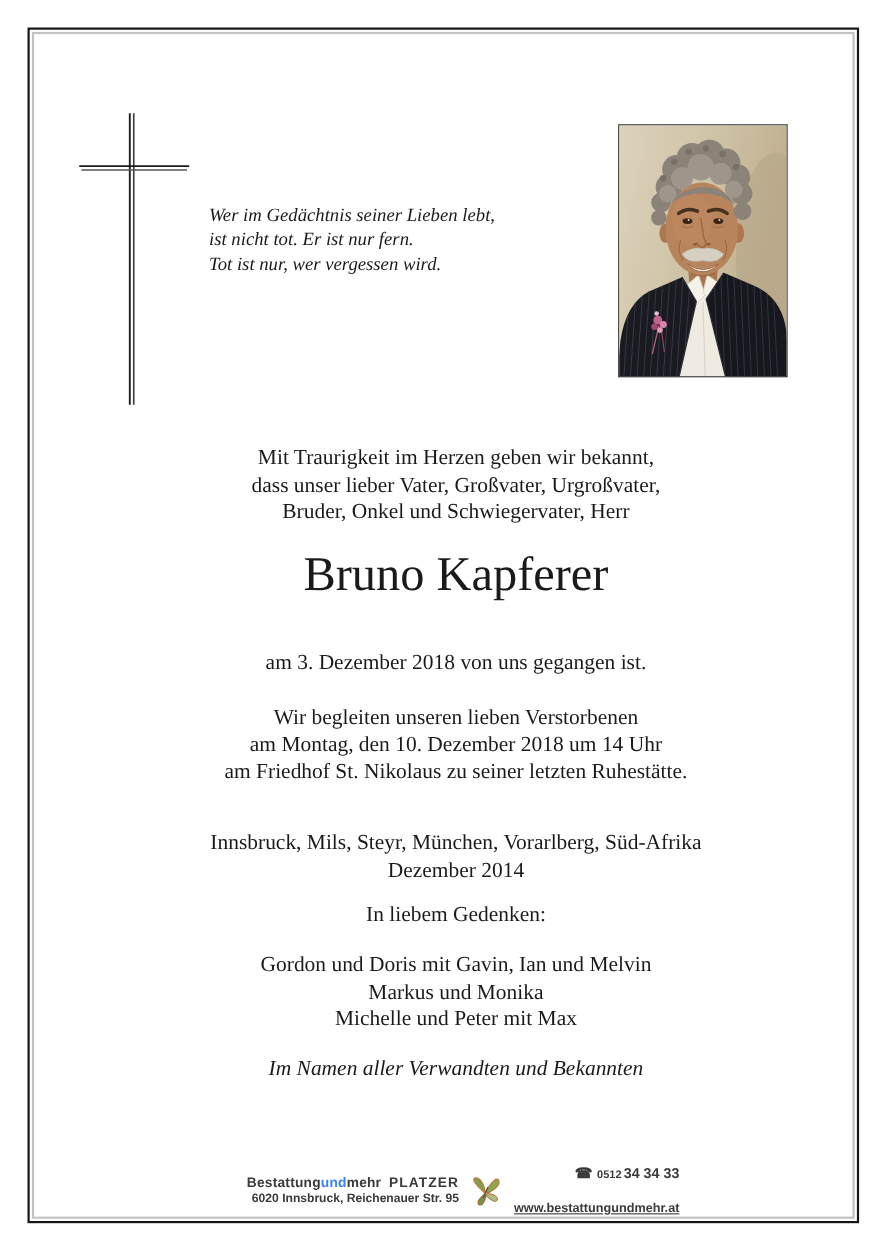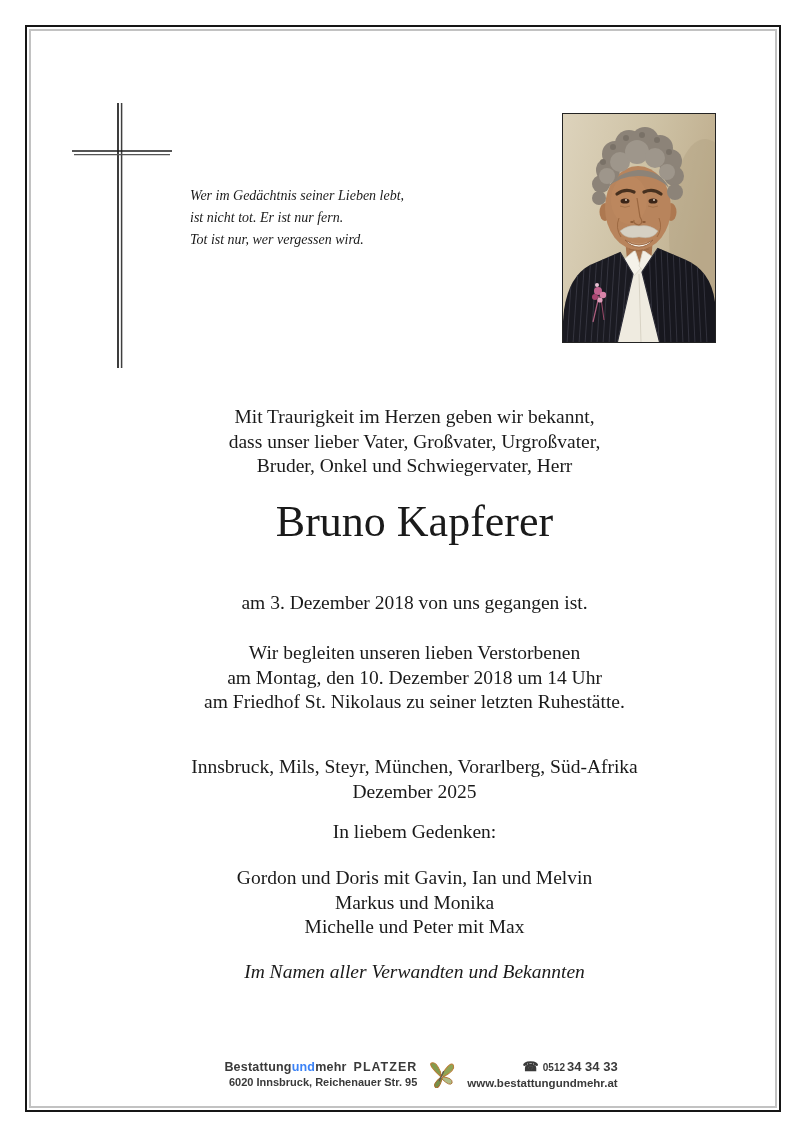--- a/index.html
+++ b/index.html
@@ -29,21 +29,21 @@
     border: 2px solid #c2c2c2;
   }
   .cross {
     position: absolute;
     left: 70px; top: 100px;
   }
   .quote {
     position: absolute;
     left: 190px; top: 185px;
     font-style: italic;
-    font-size: 14px;
+    font-size: 17px;
     line-height: 22px;
     white-space: nowrap;
   }
   .photo {
     position: absolute;
     left: 562px; top: 113px;
     width: 152px; height: 228px;
     border: 1.5px solid #232323;
     box-sizing: content-box;
   }
@@ -103,22 +103,23 @@
   .phone {
     font-size: 13px;
     font-weight: bold;
     white-space: nowrap;
   }
   .phone .phone-icon { margin-right: 4px; font-size: 13px; }
   .phone .area { font-size: 10px; margin-right: 2px; }
   .site {
     font-size: 11.5px;
     font-weight: bold;
-    margin-top: 3px;
-    white-space: nowrap;
+    margin-top: 19px;
+    white-space: nowrap;
+    text-decoration: underline;
   }
 </style>
 </head>
 <body>
 
 <div class="card">
 
   <div class="frame-outer">
     <div class="frame-inner"></div>
   </div>
@@ -275,21 +276,21 @@
   <div class="center body-text passing">am 3. Dezember 2018 von uns gegangen ist.</div>
 
   <div class="center body-text funeral">
     <div>Wir begleiten unseren lieben Verstorbenen</div>
     <div>am Montag, den 10. Dezember 2018 um 14 Uhr</div>
     <div>am Friedhof St. Nikolaus zu seiner letzten Ruhestätte.</div>
   </div>
 
   <div class="center body-text places">
     <div>Innsbruck, Mils, Steyr, München, Vorarlberg, Süd-Afrika</div>
-    <div>Dezember 2025</div>
+    <div>Dezember 2014</div>
   </div>
 
   <div class="center body-text remembrance">
     <span class="u">In liebem Gedenken:</span>
   </div>
 
   <div class="center body-text mourners">
     <div>Gordon und Doris mit Gavin, Ian und Melvin</div>
     <div>Markus und Monika</div>
     <div>Michelle und Peter mit Max</div>

